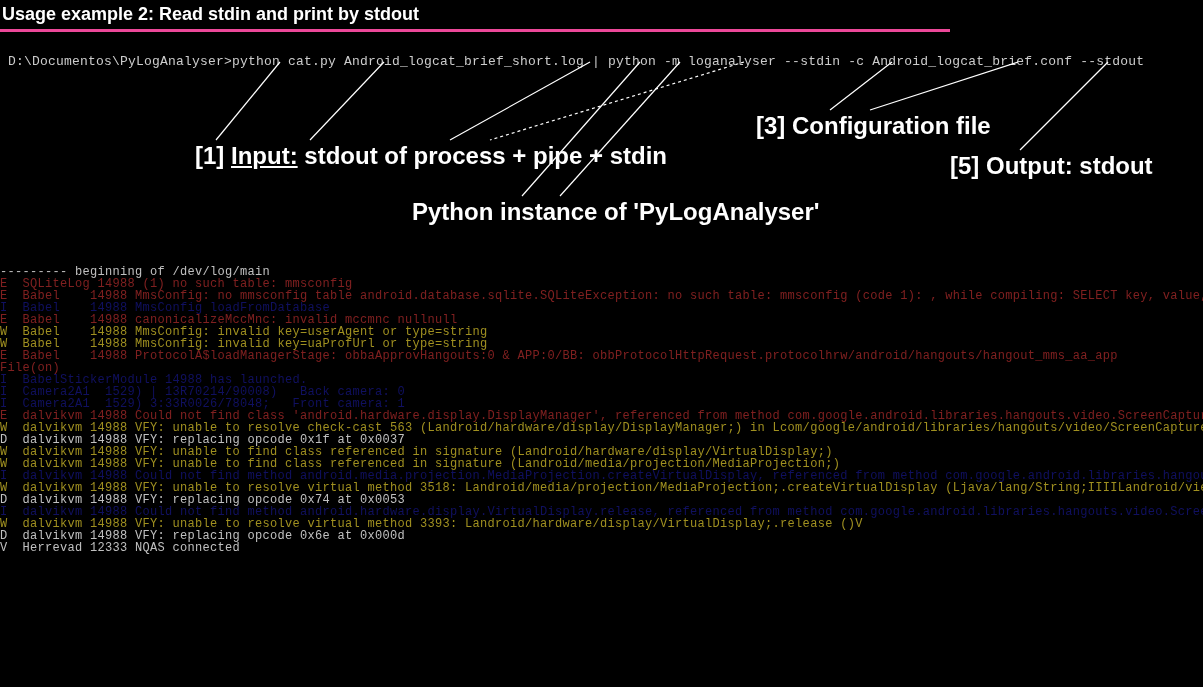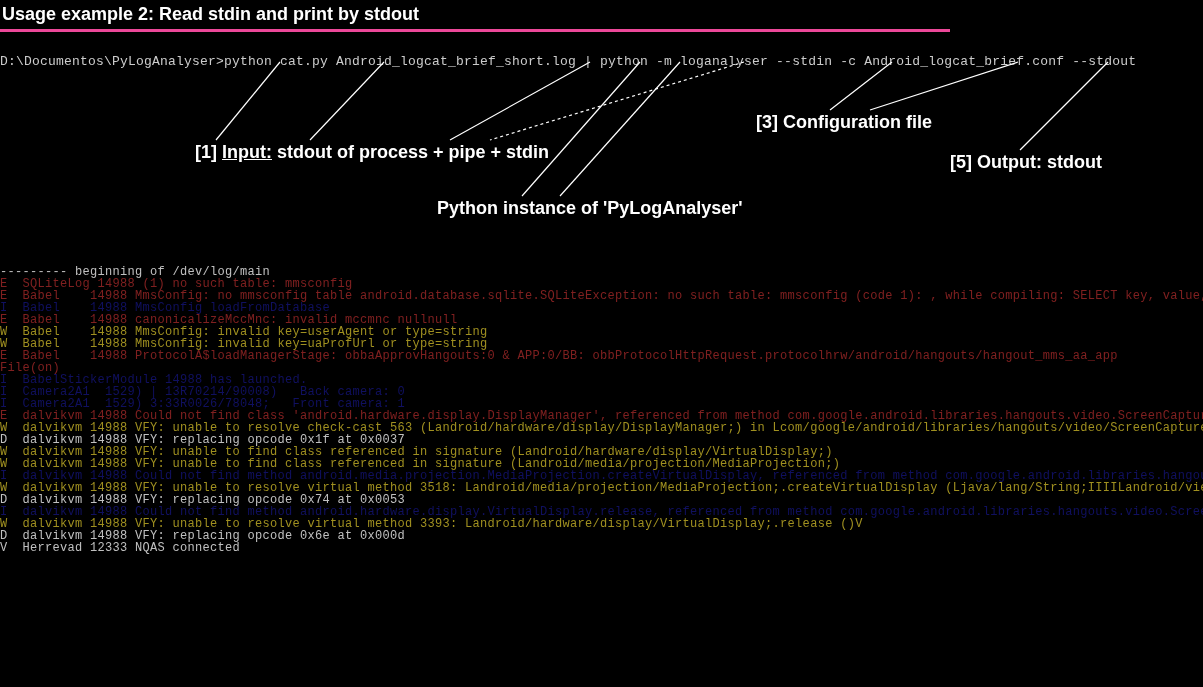--- a/index.html
+++ b/index.html
@@ -20,34 +20,34 @@
     color: #fff;
     padding: 4px 2px;
     border-bottom: 3px solid #ec4899;
     width: 950px;
     margin-bottom: 20px;
   }
   .cmd {
     font-family: "Courier New", monospace;
     font-size: 13px;
     color: #ccc;
-    padding: 2px 0;
+    padding: 2px 8px;
     white-space: pre;
     letter-spacing: 0.2px;
   }
   svg.lines {
     position: absolute;
     top: 0;
     left: 0;
     pointer-events: none;
   }
   .anno {
     position: absolute;
     font-family: Arial, sans-serif;
-    font-size: 18px;
+    font-size: 24px;
     font-weight: bold;
     color: #fff;
     white-space: nowrap;
   }
   .anno u { text-decoration: underline; }
   .log {
     position: absolute;
     top: 266px;
     left: 0;
     font-family: "Courier New", monospace;
@@ -78,15 +78,15 @@
     <line x1="892" y1="62" x2="830" y2="110" stroke="#fff" stroke-width="1.2"></line>
     <line x1="1018" y1="62" x2="870" y2="110" stroke="#fff" stroke-width="1.2"></line>
     <line x1="1108" y1="62" x2="1020" y2="150" stroke="#fff" stroke-width="1.2"></line>
   </svg>
 
 <div class="anno" id="anno-input" style="left: 165px; top: 142px; margin-left: 30px;">
   <span>[1] </span><u>Input:</u><span> stdout of process + pipe + stdin</span>
 </div>
 <div class="anno" id="anno-output" style="left: 950px; top: 152px;">[5] Output: stdout</div>
 <div class="anno" id="anno-config" style="left: 756px; top: 112px;">[3] Configuration file</div>
-<div class="anno" id="anno-instance" style="left: 437px; top: 198px;">Python instance of 'PyLogAnalyser'</div>
+<div class="anno" id="anno-instance" style="left: 412px; top: 198px;">Python instance of 'PyLogAnalyser'</div>
 
 <div class="log"><div class="lw">--------- beginning of /dev/log/main</div><div class="lr">E  SQLiteLog 14988 (1) no such table: mmsconfig</div><div class="lr">E  Babel    14988 MmsConfig: no mmsconfig table android.database.sqlite.SQLiteException: no such table: mmsconfig (code 1): , while compiling: SELECT key, value, type FROM mmsconfig WHERE numeric=?</div><div class="lb">I  Babel    14988 MmsConfig loadFromDatabase</div><div class="lr">E  Babel    14988 canonicalizeMccMnc: invalid mccmnc nullnull</div><div class="ly">W  Babel    14988 MmsConfig: invalid key=userAgent or type=string</div><div class="ly">W  Babel    14988 MmsConfig: invalid key=uaProfUrl or type=string</div><div class="lr">E  Babel    14988 ProtocolA$loadManagerStage: obbaApprovHangouts:0 &amp; APP:0/BB: obbProtocolHttpRequest.protocolhrw/android/hangouts/hangout_mms_aa_app</div><div class="lr">File(on)</div><div class="lb">I  BabelStickerModule 14988 has launched.</div><div class="lb">I  Camera2A1  1529) | 13R70214/90008)   Back camera: 0</div><div class="lb">I  Camera2A1  1529) 3:33R0026/78048;   Front camera: 1</div><div class="lr">E  dalvikvm 14988 Could not find class 'android.hardware.display.DisplayManager', referenced from method com.google.android.libraries.hangouts.video.ScreenCaptureVideoSource.&lt;init&gt;</div><div class="ly">W  dalvikvm 14988 VFY: unable to resolve check-cast 563 (Landroid/hardware/display/DisplayManager;) in Lcom/google/android/libraries/hangouts/video/ScreenCaptureVideoSource;</div><div class="lw">D  dalvikvm 14988 VFY: replacing opcode 0x1f at 0x0037</div><div class="ly">W  dalvikvm 14988 VFY: unable to find class referenced in signature (Landroid/hardware/display/VirtualDisplay;)</div><div class="ly">W  dalvikvm 14988 VFY: unable to find class referenced in signature (Landroid/media/projection/MediaProjection;)</div><div class="lb">I  dalvikvm 14988 Could not find method android.media.projection.MediaProjection.createVirtualDisplay, referenced from method com.google.android.libraries.hangouts.video.ScreenCaptureVideoSource.createVirtualDisplay</div><div class="ly">W  dalvikvm 14988 VFY: unable to resolve virtual method 3518: Landroid/media/projection/MediaProjection;.createVirtualDisplay (Ljava/lang/String;IIIILandroid/view/Surface;Landroid/hardware/display/VirtualDisplay$Callback;Landroid/os/Handler;)Landroid/hardware/display/VirtualDisplay;</div><div class="lw">D  dalvikvm 14988 VFY: replacing opcode 0x74 at 0x0053</div><div class="lb">I  dalvikvm 14988 Could not find method android.hardware.display.VirtualDisplay.release, referenced from method com.google.android.libraries.hangouts.video.ScreenCaptureVideoSource.release</div><div class="ly">W  dalvikvm 14988 VFY: unable to resolve virtual method 3393: Landroid/hardware/display/VirtualDisplay;.release ()V</div><div class="lw">D  dalvikvm 14988 VFY: replacing opcode 0x6e at 0x000d</div><div class="lw">V  Herrevad 12333 NQAS connected</div></div>
 
 </body></html>

